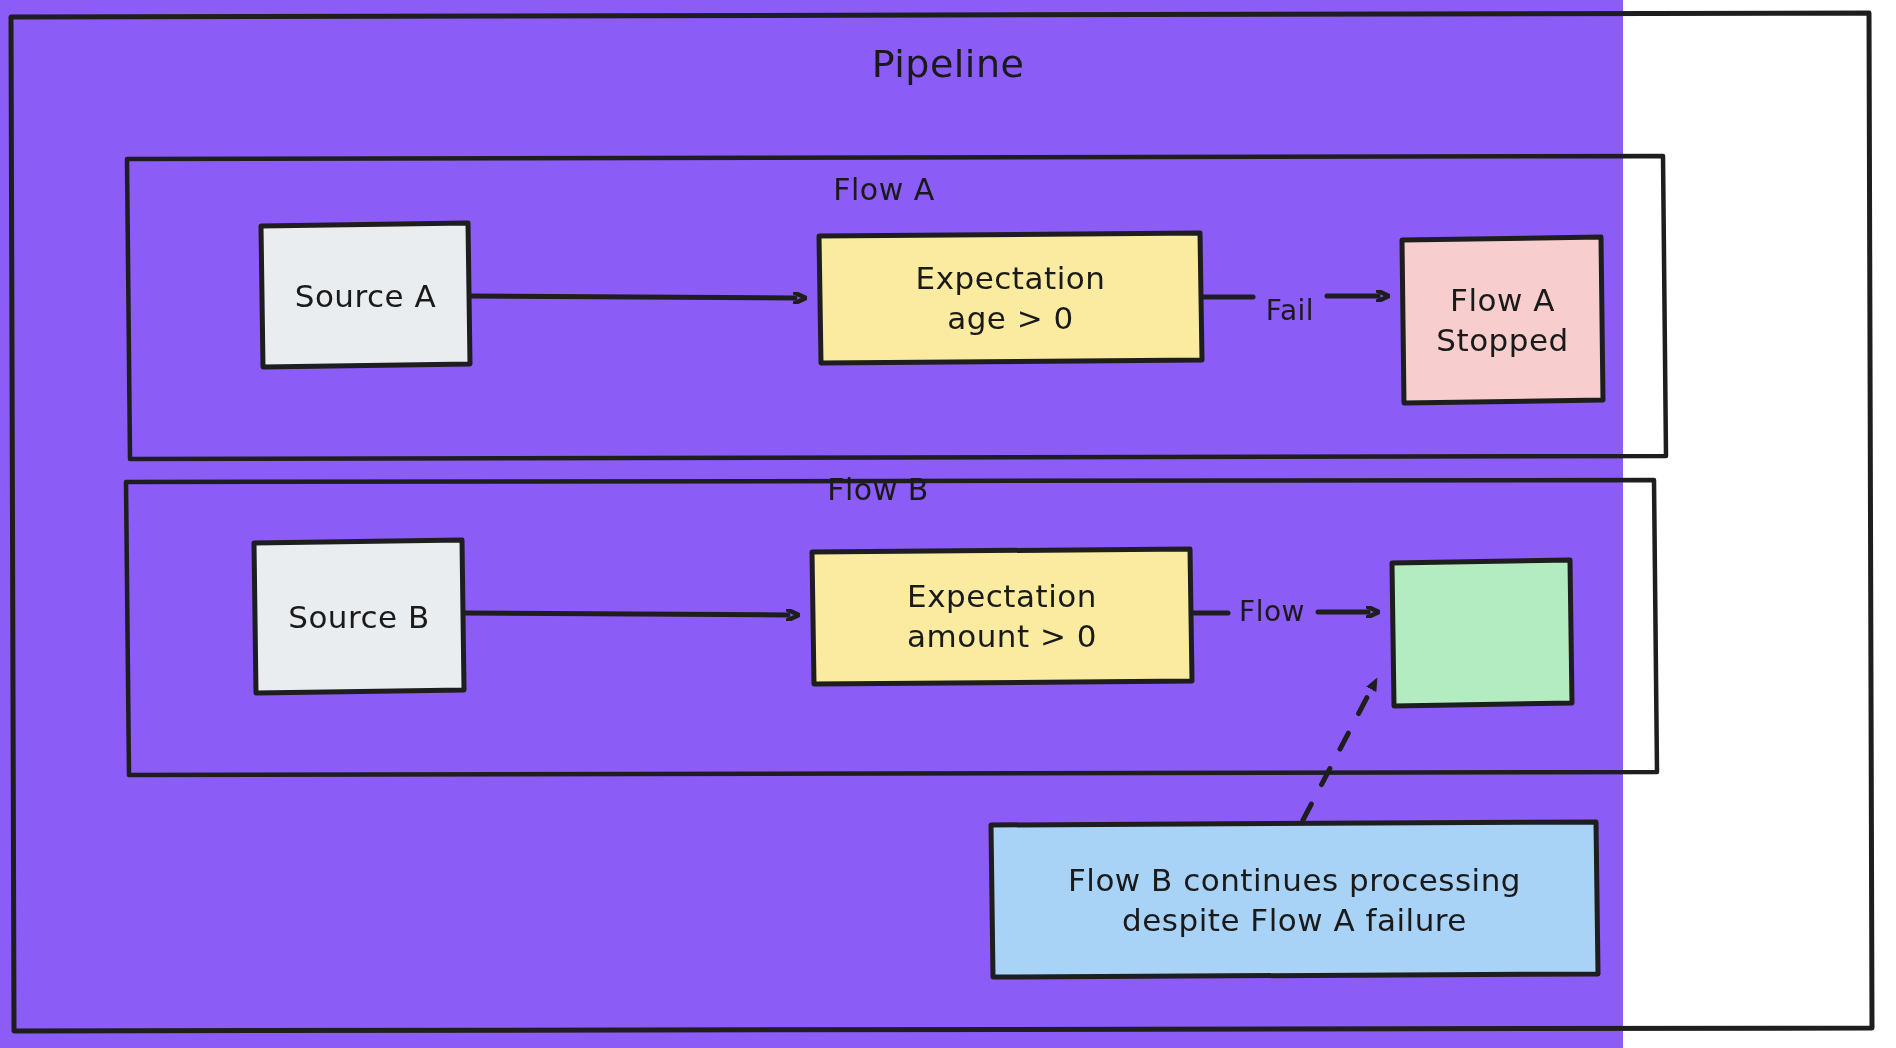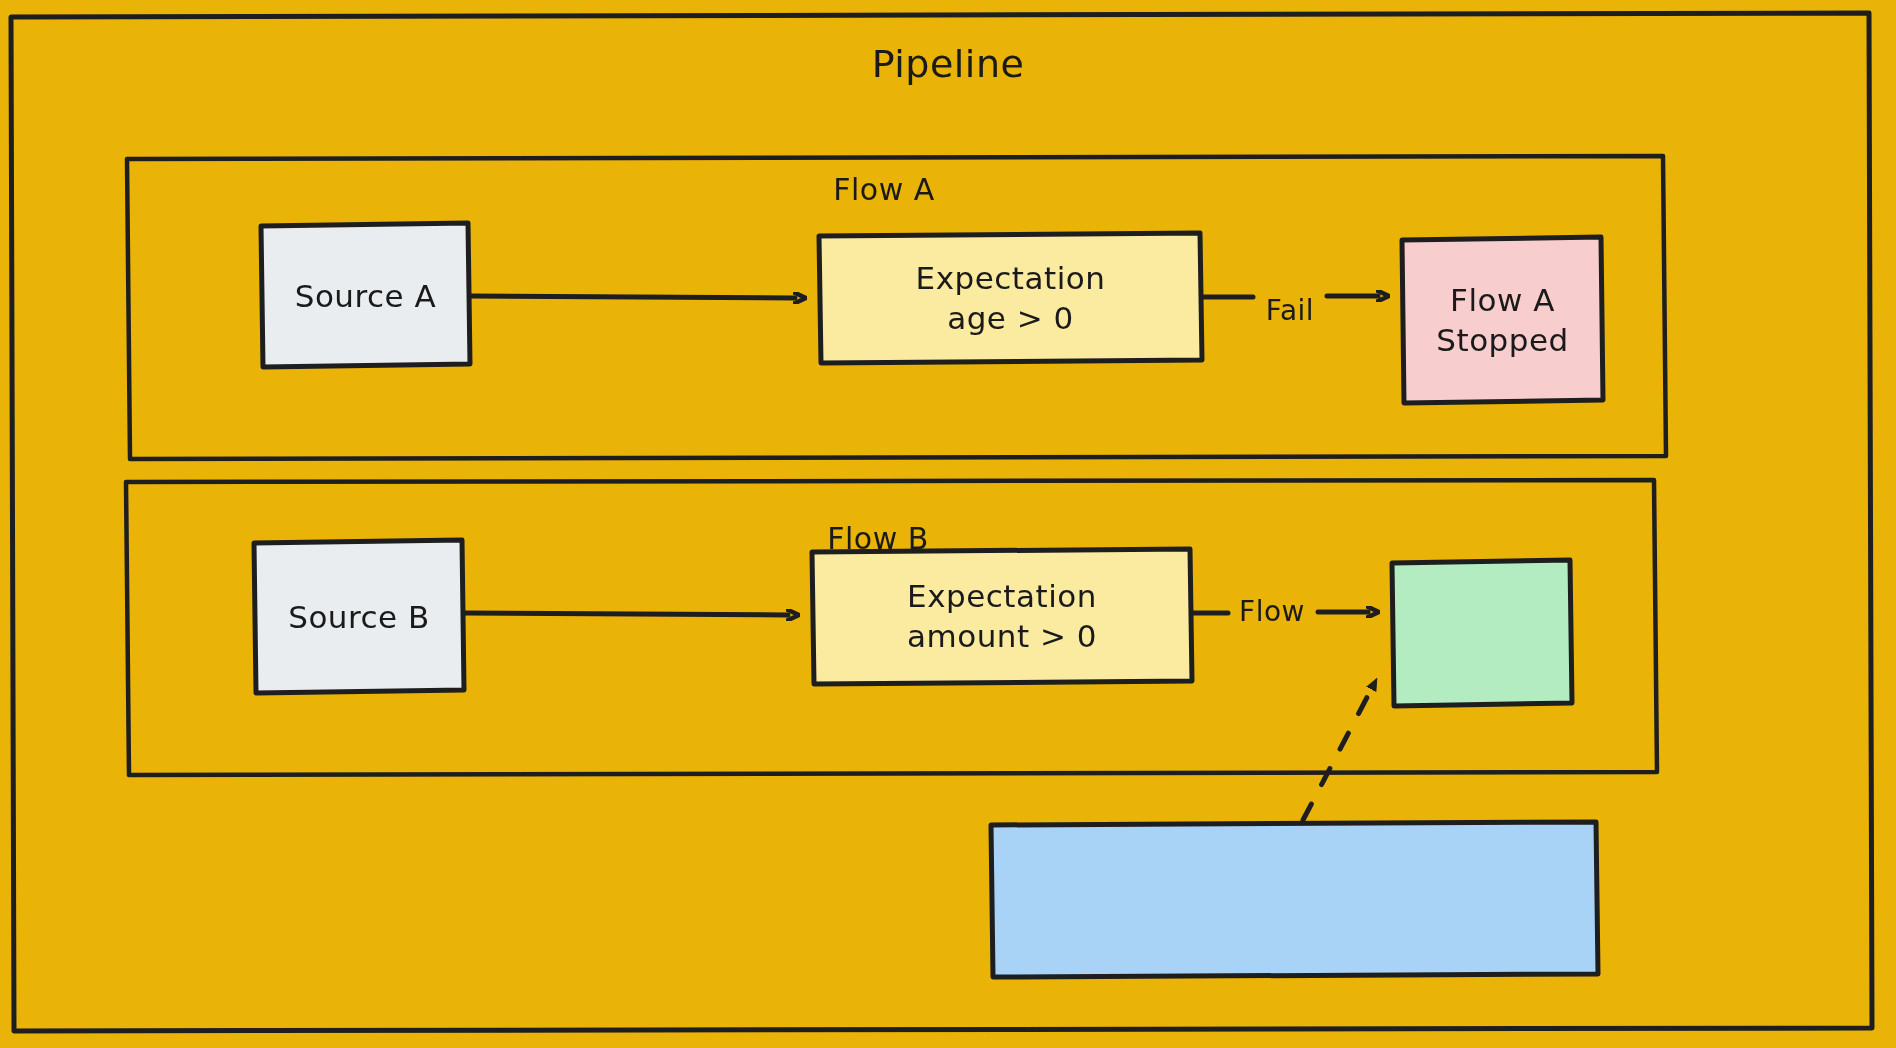--- a/index.html
+++ b/index.html
@@ -8,23 +8,23 @@
     background: #ffffff;
   }
   body {
     width: 1896px;
     height: 1048px;
     overflow: hidden;
     font-family: "DejaVu Sans", sans-serif;
   }
   #stage {
     position: relative;
-    width: 1896px;
+    width: 1623px;
     height: 1048px;
-    background: #eab308;
+    background: #8b5cf6;
     text-decoration: underline;
   }
   svg#sketch {
     position: absolute;
     left: 0;
     top: 0;
     width: 1896px;
     height: 1048px;
   }
   .lbl {
@@ -120,34 +120,36 @@
     </g>
 
     <g>
       <path d="M1303,820 L1374,684" fill="none" stroke="#1e1e1e" stroke-width="5" stroke-linecap="round" stroke-dasharray="18 22" marker-end="url(#arrowFilled)"></path>
     </g>
   </svg>
 
   <div class="lbl title-label" style="left:648px; top:36px; width:600px; height:56px;">Pipeline</div>
 
   <div class="lbl group-label" style="left:754px; top:170px; width:260px; height:40px;">Flow A</div>
-  <div class="lbl group-label" style="left:748px; top:519px; width:260px; height:40px;">Flow B</div>
+  <div class="lbl group-label" style="left:748px; top:470px; width:260px; height:40px;">Flow B</div>
 
   <div class="lbl node-label" style="left:261px; top:226px; width:209px; height:141px;">Source A</div>
 
   <div class="lbl node-label" style="left:819px; top:234px; width:383px; height:129px;">Expectation
 age &gt; 0</div>
 
   <div class="lbl node-label" style="left:1402px; top:239px; width:201px; height:164px;">Flow A
 Stopped</div>
 
   <div class="lbl node-label" style="left:254px; top:543px; width:210px; height:150px;">Source B</div>
 
   <div class="lbl node-label" style="left:812px; top:550px; width:380px; height:134px;">Expectation
 amount &gt; 0</div>
 
 
+  <div class="lbl note-label" style="left:991px; top:824px; width:607px; height:153px;">Flow B continues processing
+despite Flow A failure</div>
 
   <div class="lbl edge-label" style="left:1248px; top:276px; width:84px; height:40px;margin-top:15px;">Fail</div>
 
   <div class="lbl edge-label" style="left:1222px; top:592px; width:100px; height:40px;">Flow</div>
 
 </div>
 
 </body></html>

